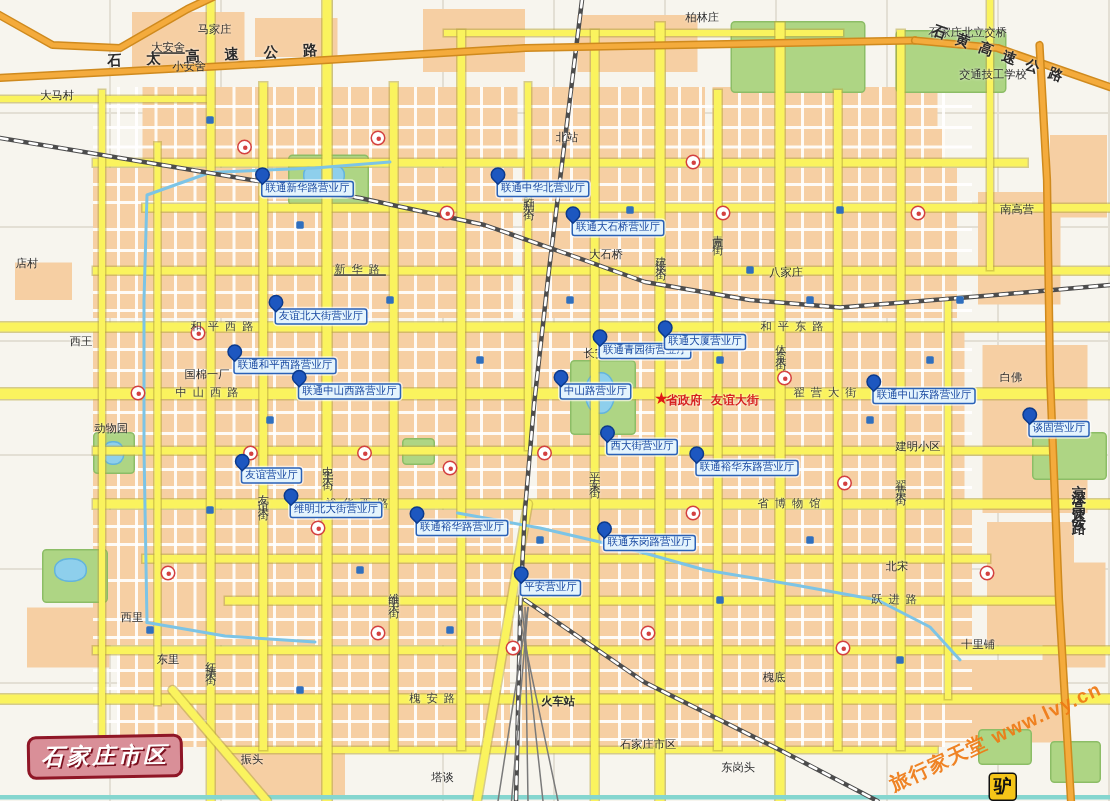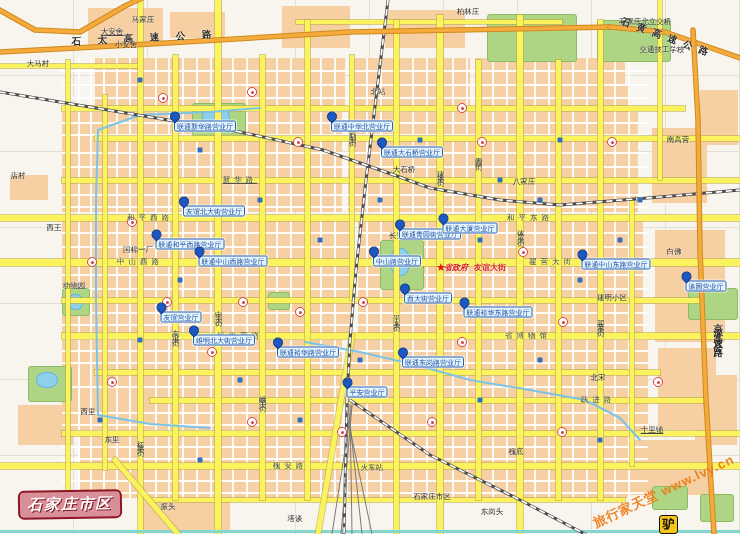--- a/index.html
+++ b/index.html
@@ -311,31 +311,31 @@
     <div class="lbl " style="left: 143px; top: 20px; font-family: Liberation Serif, serif;">马家庄</div>
     <div class="lbl " style="left: 126px; top: 45px;">小安舍</div>
     <div class="lbl " style="left: 38px; top: 64px;">大马村</div>
     <div class="lbl " style="left: 18px; top: 176px;">店村</div>
     <div class="lbl " style="left: 54px; top: 228px;">西王</div>
     <div class="lbl " style="left: 74px; top: 286px;">动物园</div>
     <div class="lbl " style="left: 168px; top: 507px;">振头</div>
     <div class="lbl " style="left: 295px; top: 519px;">塔谈</div>
     <div class="lbl " style="left: 492px; top: 512px;">东岗头</div>
     <div class="lbl " style="left: 516px; top: 452px;">槐底</div>
-    <div class="lbl " style="left: 652px; top: 430px; text-decoration: underline;">十里铺</div>
+    <div class="lbl " style="left: 652px; top: 430px;">十里铺</div>
     <div class="lbl " style="left: 598px; top: 378px;">北宋</div>
     <div class="lbl " style="left: 674px; top: 252px;">白佛</div>
     <div class="lbl " style="left: 612px; top: 298px;">建明小区</div>
     <div class="lbl " style="left: 678px; top: 140px;">南高营</div>
     <div class="lbl " style="left: 662px; top: 50px;">交通技工学校</div>
     <div class="lbl " style="left: 645px; top: 22px;">石家庄北立交桥</div>
     <div class="lbl " style="left: 378px; top: 92px;">北站</div>
     <div class="lbl " style="left: 404px; top: 170px;">大石桥</div>
     <div class="lbl " style="left: 404px; top: 236px;">长安公园</div>
-    <div class="lbl " style="left: 372px; top: 468px;">火车站</div>
+    <div class="lbl " style="left: 372px; top: 468px; font-weight: bold;">火车站</div>
     <div class="lbl " style="left: 432px; top: 497px;">石家庄市区</div>
     <div class="lbl " style="left: 138px; top: 250px;">国棉一厂</div>
     <div class="lbl " style="left: 468px; top: 12px;">柏林庄</div>
     <div class="lbl " style="left: 524px; top: 182px;">八家庄</div>
     <div class="lbl " style="left: 112px; top: 440px;">东里</div>
     <div class="lbl " style="left: 88px; top: 412px;">西里</div>
     <div class="lbl street" style="left: 240px; top: 180px; text-decoration: underline;">新华路</div>
     <div class="lbl street" style="left: 150px; top: 218px;">和平西路</div>
     <div class="lbl street" style="left: 530px; top: 218px;">和平东路</div>
     <div class="lbl street" style="left: 140px; top: 262px;">中山西路</div>
@@ -350,21 +350,21 @@
     <div class="lbl street vert" style="left: 262px; top: 395px;">维明大街</div>
     <div class="lbl street vert" style="left: 352px; top: 130px;">胜利大街</div>
     <div class="lbl street vert" style="left: 396px; top: 315px;">平安大街</div>
     <div class="lbl street vert" style="left: 440px; top: 170px;">建设大街</div>
     <div class="lbl street vert" style="left: 478px; top: 155px;">青园街</div>
     <div class="lbl street vert" style="left: 520px; top: 230px;">体育大街</div>
     <div class="lbl street vert" style="left: 600px; top: 320px;">翟营大街</div>
     <div class="lbl exp" style="left: 145px; top: 38px; transform: translate(-50%, -50%) rotate(-3deg);">石 太 高 速 公 路</div>
     <div class="lbl exp" style="left: 668px; top: 38px; transform: translate(-50%, -50%) rotate(20deg);">石黄高速公路</div>
     <div class="lbl exp vert" style="left: 718px; top: 330px;">京深高速公路</div>
-    <div class="lbl red" style="left: 456px; top: 268px; font-style: italic;">省政府</div>
+    <div class="lbl red" style="left: 456px; top: 268px;">省政府</div>
     <div class="lbl red" style="left: 490px; top: 268px;">友谊大街</div>
     <div class="star" style="left: 441px; top: 267px;">★</div>
     <div class="poi" style="left: 205px; top: 126px;">
       <span class="pin"></span>
       <span class="tag">联通新华路营业厅</span>
     </div>
     <div class="poi" style="left: 362px; top: 126px;">
       <span class="pin"></span>
       <span class="tag">联通中华北营业厅</span>
     </div>

